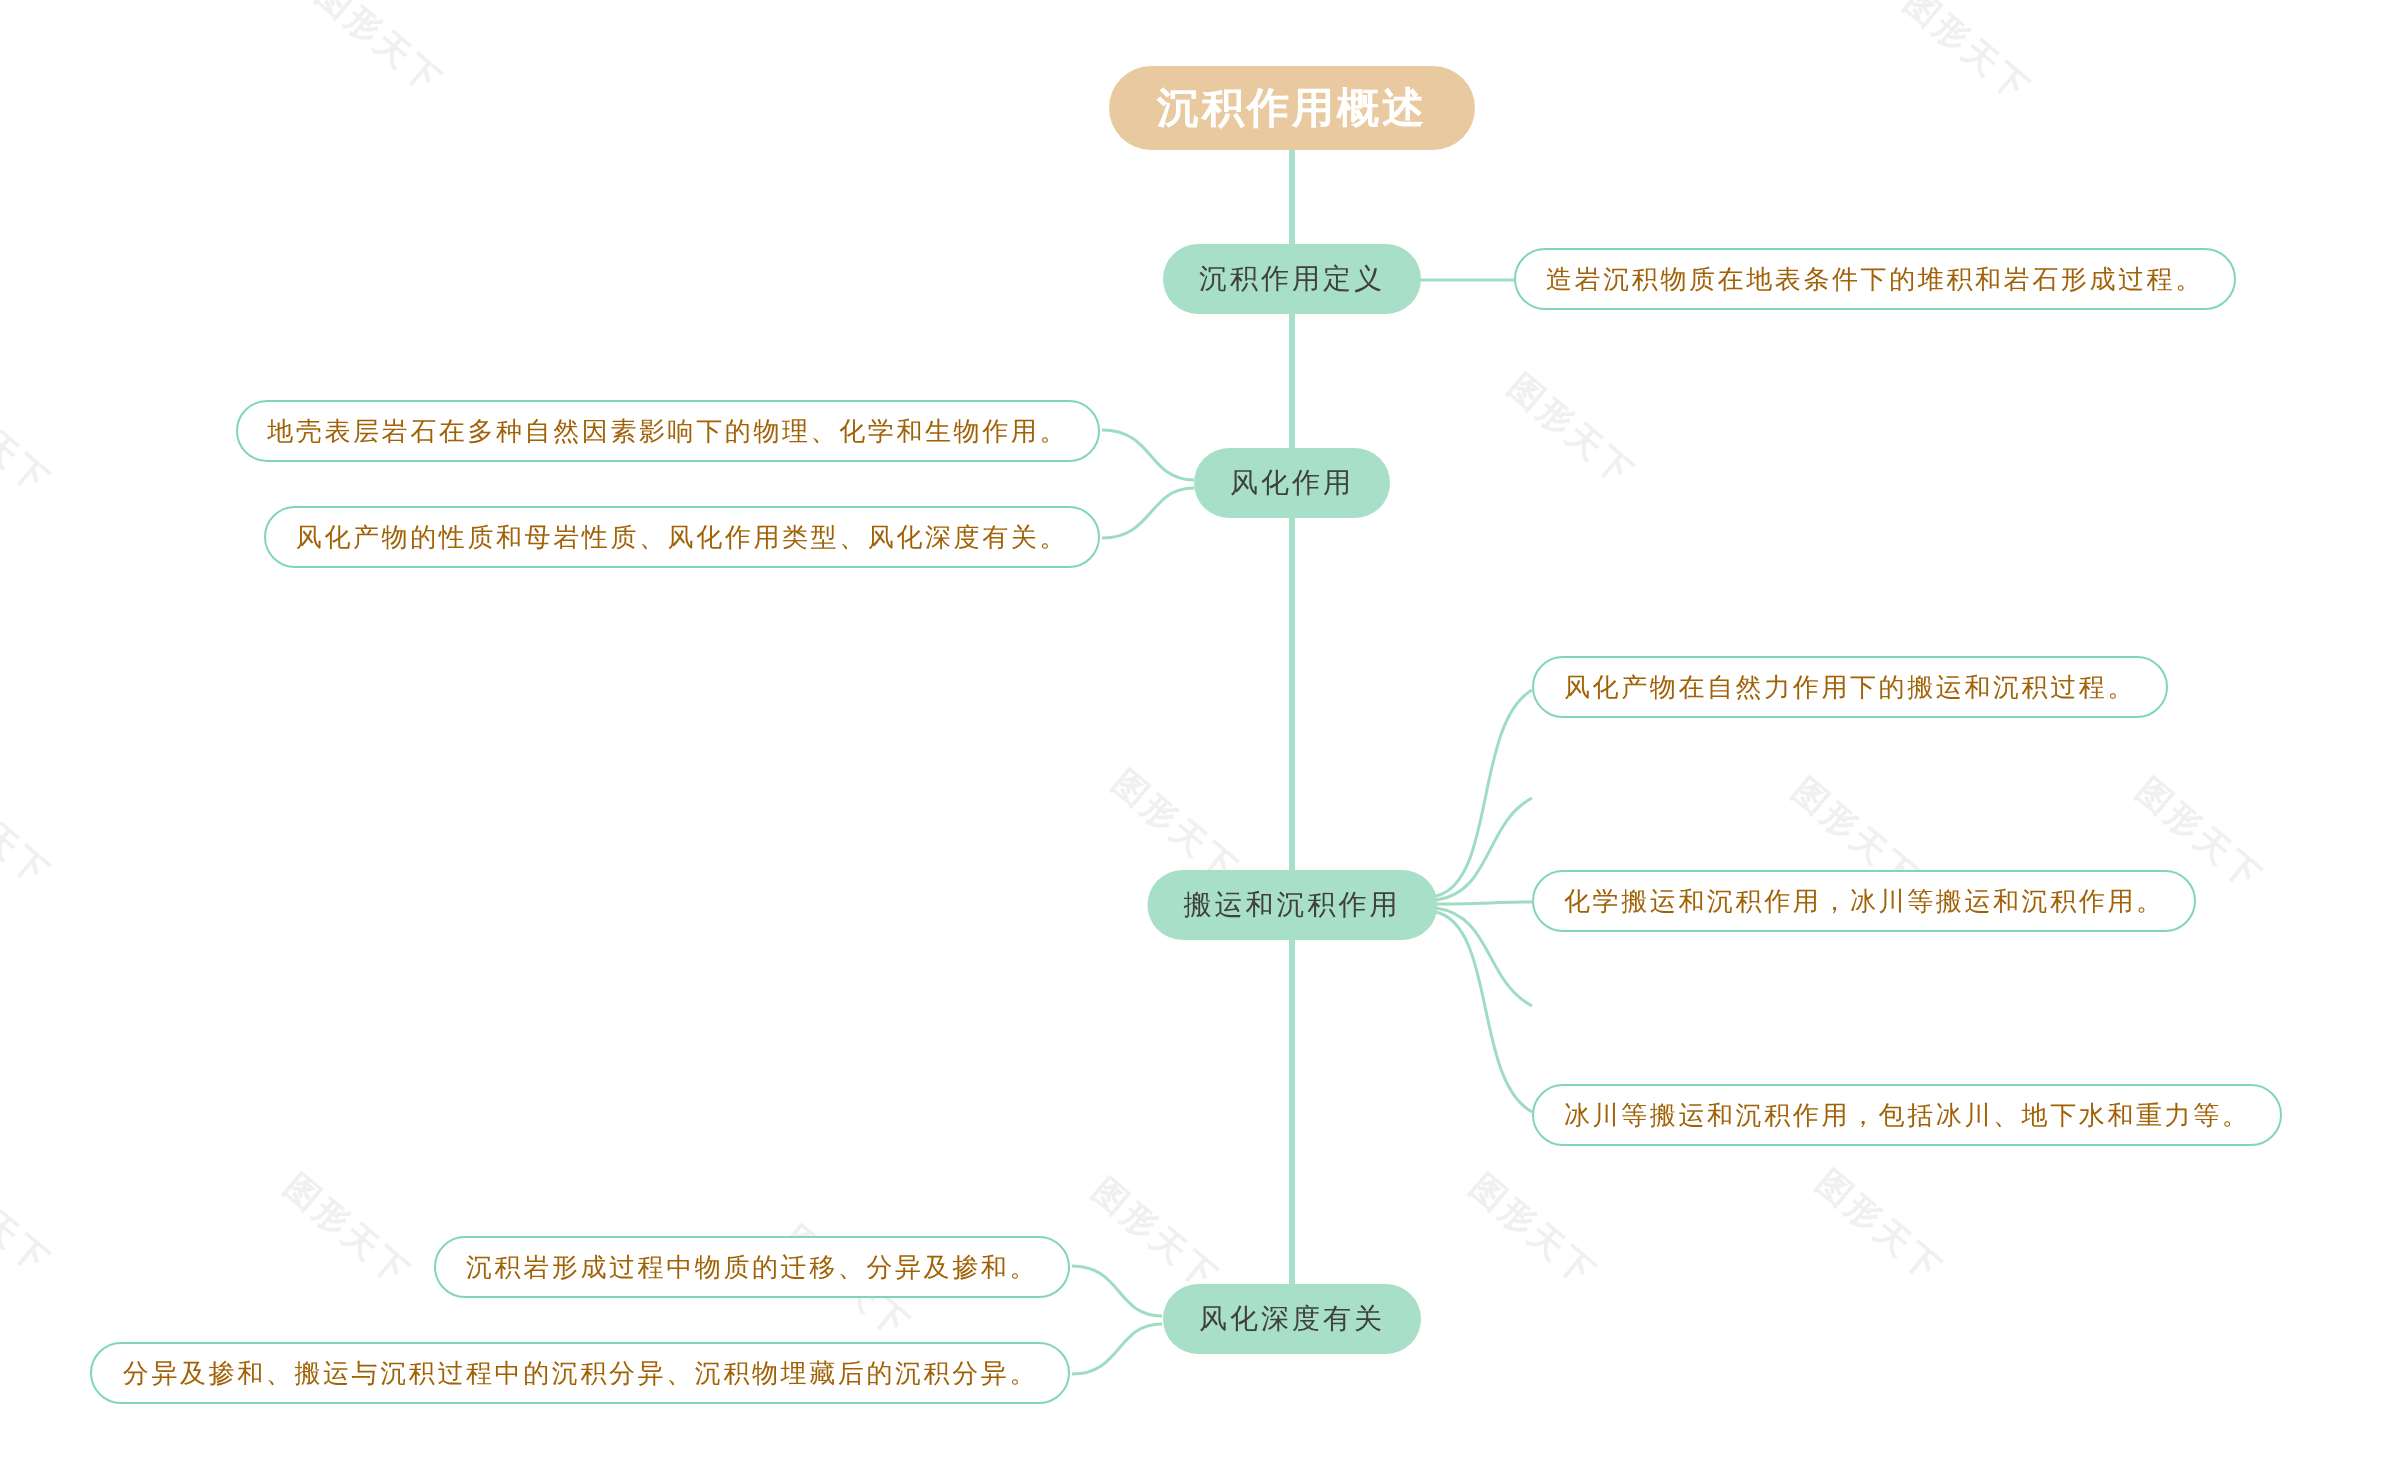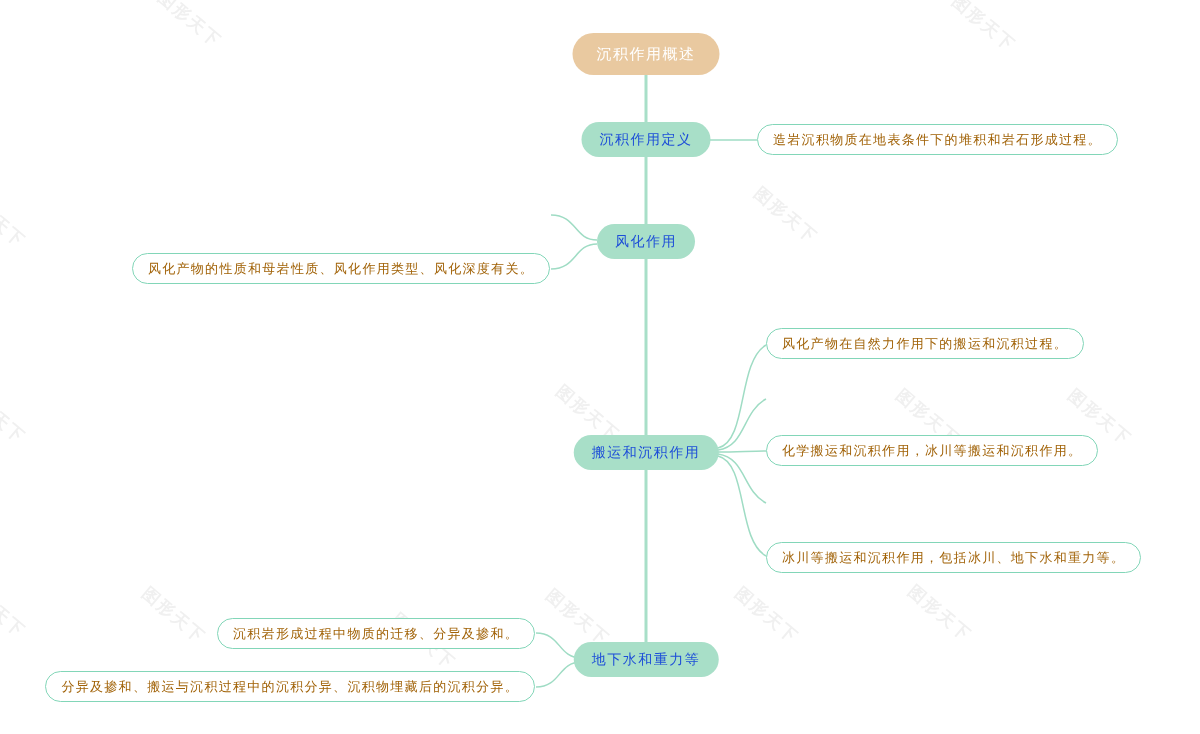--- a/index.html
+++ b/index.html
@@ -13,26 +13,26 @@
     white-space:nowrap;user-select:none;pointer-events:none;
   }
   .links{position:absolute;left:0;top:0;}
   .node,.root,.leaf{
     position:absolute;display:flex;align-items:center;justify-content:center;
     white-space:nowrap;box-sizing:border-box;
   }
   .root{
     left:646px;top:33px;transform:translateX(-50%);
     height:42px;padding:0 24px;border-radius:21px;
-    background:#e9c9a0;color:#ffffff;font-size:15px;font-weight:normal;letter-spacing:1.5px;
+    background:#e9c9a0;color:#ffffff;font-size:21px;font-weight:bold;letter-spacing:1.5px;
   }
   .node{
     left:646px;transform:translateX(-50%);
     height:35px;padding:0 18px;border-radius:17.5px;
-    background:#a8dfc8;color:#1d4ed8;font-size:14px;letter-spacing:1.5px;
+    background:#a8dfc8;color:#404040;font-size:14px;letter-spacing:1.5px;
   }
   .leaf{
     height:31px;padding:0 15px;border-radius:15.5px;
     background:#ffffff;border:1.5px solid #82d6b8;
     color:#a16207;font-size:13px;letter-spacing:1.3px;
   }
 </style>
 </head>
 <body>
 
@@ -70,24 +70,25 @@
 
     <path d="M581,658 C558,658 561,633 536,633" stroke="#9fdcc4" stroke-width="1.5" fill="none"></path>
     <path d="M581,662 C558,662 561,687 536,687" stroke="#9fdcc4" stroke-width="1.5" fill="none"></path>
   </svg>
 
   <div class="root">沉积作用概述</div>
 
   <div class="node" style="top:122px">沉积作用定义</div>
   <div class="node" style="top:224px">风化作用</div>
   <div class="node" style="top:435px">搬运和沉积作用</div>
-  <div class="node" style="top:642px">地下水和重力等</div>
+  <div class="node" style="top:642px">风化深度有关</div>
 
   <div class="leaf" style="left:757px;top:124px">造岩沉积物质在地表条件下的堆积和岩石形成过程。</div>
 
+  <div class="leaf" style="right:650px;top:200px">地壳表层岩石在多种自然因素影响下的物理、化学和生物作用。</div>
   <div class="leaf" style="right:650px;top:253px">风化产物的性质和母岩性质、风化作用类型、风化深度有关。</div>
 
   <div class="leaf" style="left:766px;top:328px">风化产物在自然力作用下的搬运和沉积过程。</div>
   <div class="leaf" style="left:766px;top:435px">化学搬运和沉积作用，冰川等搬运和沉积作用。</div>
   <div class="leaf" style="right:665px;top:618px">沉积岩形成过程中物质的迁移、分异及掺和。</div>
 
   <div class="leaf" style="left:766px;top:542px">冰川等搬运和沉积作用，包括冰川、地下水和重力等。</div>
   <div class="leaf" style="right:665px;top:671px">分异及掺和、搬运与沉积过程中的沉积分异、沉积物埋藏后的沉积分异。</div>
 
 </div>

